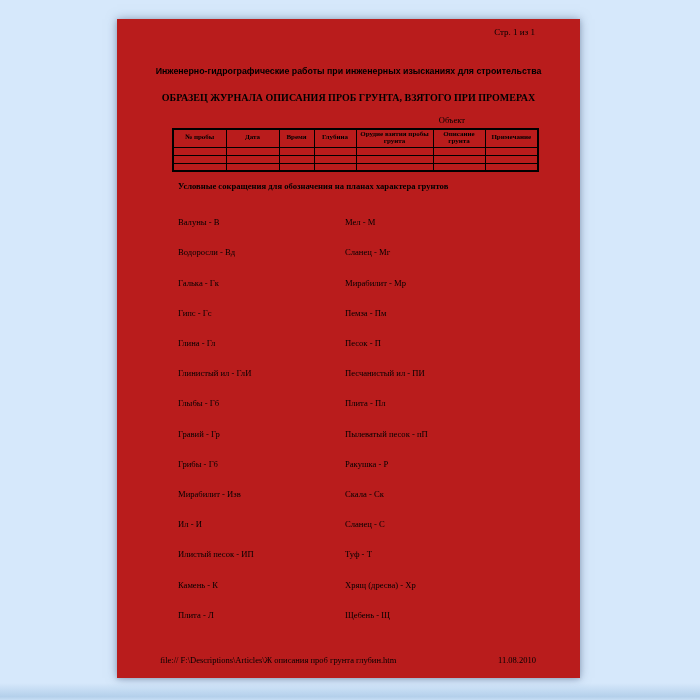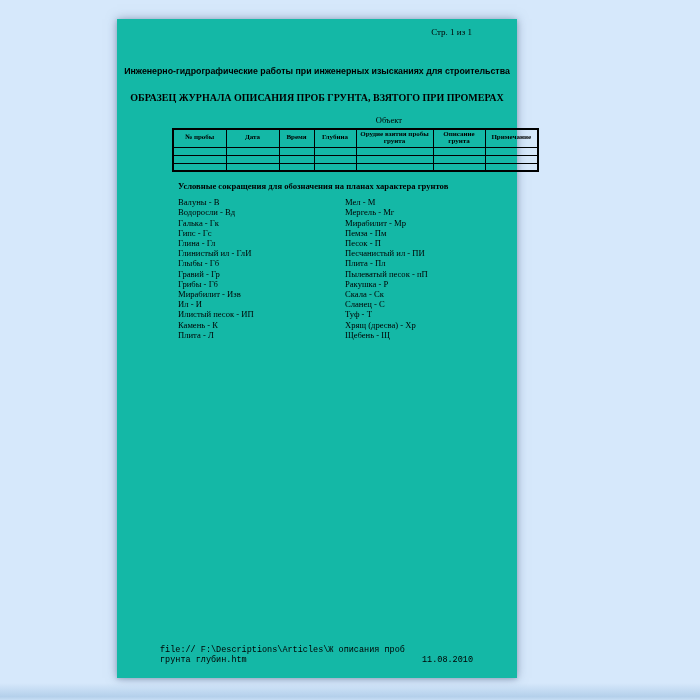--- a/index.html
+++ b/index.html
@@ -9,22 +9,22 @@
     overflow:hidden;
     background:#d6e8fb;
     font-family:"Liberation Serif","DejaVu Serif",serif;
     color:#000;
   }
   .bottom-band {
     position:absolute; left:0; right:0; bottom:0; height:17px;
     background:linear-gradient(180deg, rgba(182,210,238,0) 0%, #b4d0eb 80%, #c6ddf4 100%);
   }
   .page {
-    position:absolute; left:117px; top:19px; width:400px; height:659px;
-    background:#14b8a6;
+    position:absolute; left:117px; top:19px; width:463px; height:659px;
+    background:#b91c1c;
     box-shadow:0 0 10px rgba(96,118,148,.55), 0 1px 4px rgba(96,118,148,.35);
   }
   .page-number {
     padding:9px 45px 0 0;
     text-align:right;
     font-size:9px; line-height:9px;
   }
   .subject {
     margin-top:29px;
     text-align:center;
@@ -56,25 +56,25 @@
     text-align:center; vertical-align:middle;
     padding:1px 2px; height:15px;
   }
   table.sample-table tbody td { height:8px; padding:0; }
   .section-heading {
     margin:10px 0 0 18px;
     font-weight:bold; font-size:8.6px; line-height:9px;
   }
   .abbr-columns { display:flex; margin:6px 0 0 18px; }
   .abbr-col-left { width:167px; }
-  .abbr-item { font-size:8.6px; line-height:10.2px; white-space:nowrap; }
+  .abbr-item { font-size:8.6px; line-height:10.2px; white-space:nowrap;margin-top:20px; }
   .page-footer {
     position:absolute; left:43px; right:44px; bottom:13px;
     display:flex; justify-content:space-between; align-items:flex-end;
-    font-size:8.5px; line-height:10px;font-family:Liberation Mono, monospace;
+    font-size:8.5px; line-height:10px;
   }
 </style>
 </head>
 <body>
 
 <div class="page">
 
   <div class="page-number">Стр. 1 из 1</div>
 
   <div class="subject">Инженерно-гидрографические работы при инженерных изысканиях для строительства</div>
@@ -153,21 +153,21 @@
           <div class="abbr-item">Гравий - Гр</div>
           <div class="abbr-item">Грибы - Гб</div>
           <div class="abbr-item">Мирабилит - Изв</div>
           <div class="abbr-item">Ил - И</div>
           <div class="abbr-item">Илистый песок - ИП</div>
           <div class="abbr-item">Камень - К</div>
           <div class="abbr-item">Плита - Л</div>
         </div>
       <div class="abbr-col-right">
           <div class="abbr-item">Мел - М</div>
-          <div class="abbr-item">Мергель - Мг</div>
+          <div class="abbr-item">Сланец - Мг</div>
           <div class="abbr-item">Мирабилит - Мр</div>
           <div class="abbr-item">Пемза - Пм</div>
           <div class="abbr-item">Песок - П</div>
           <div class="abbr-item">Песчанистый ил - ПИ</div>
           <div class="abbr-item">Плита - Пл</div>
           <div class="abbr-item">Пылеватый песок - пП</div>
           <div class="abbr-item">Ракушка - Р</div>
           <div class="abbr-item">Скала - Ск</div>
           <div class="abbr-item">Сланец - С</div>
           <div class="abbr-item">Туф - Т</div>

